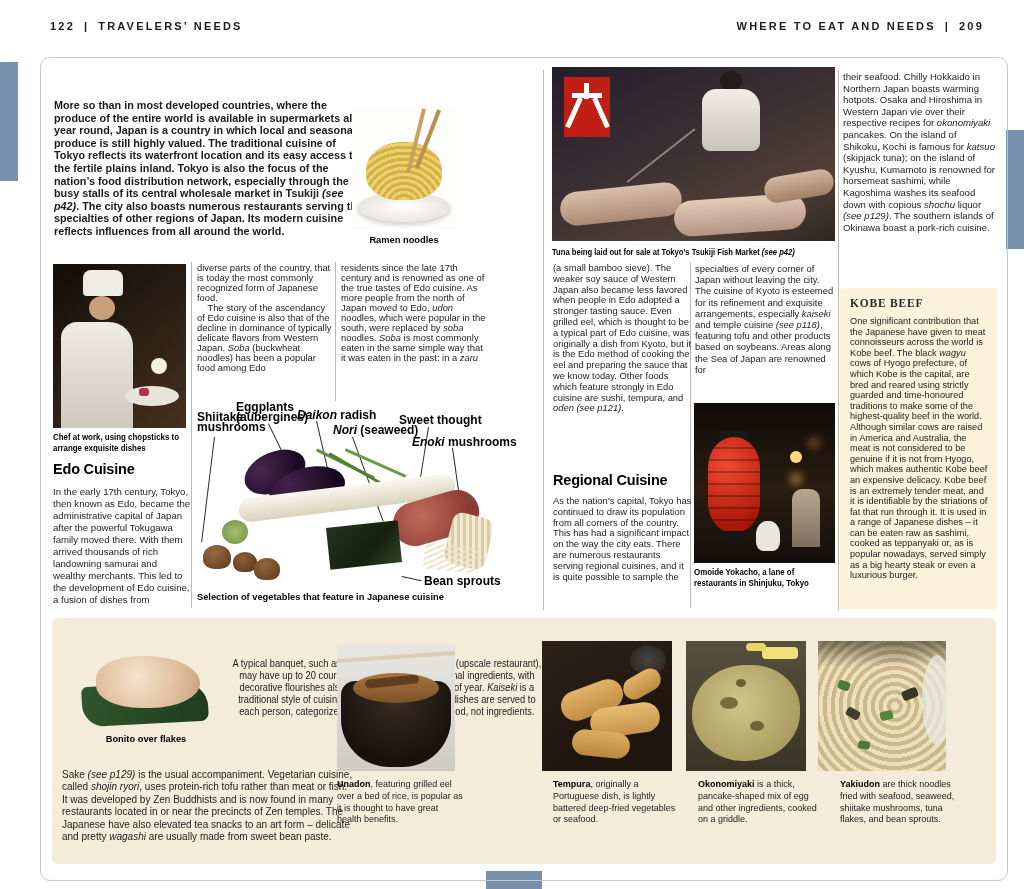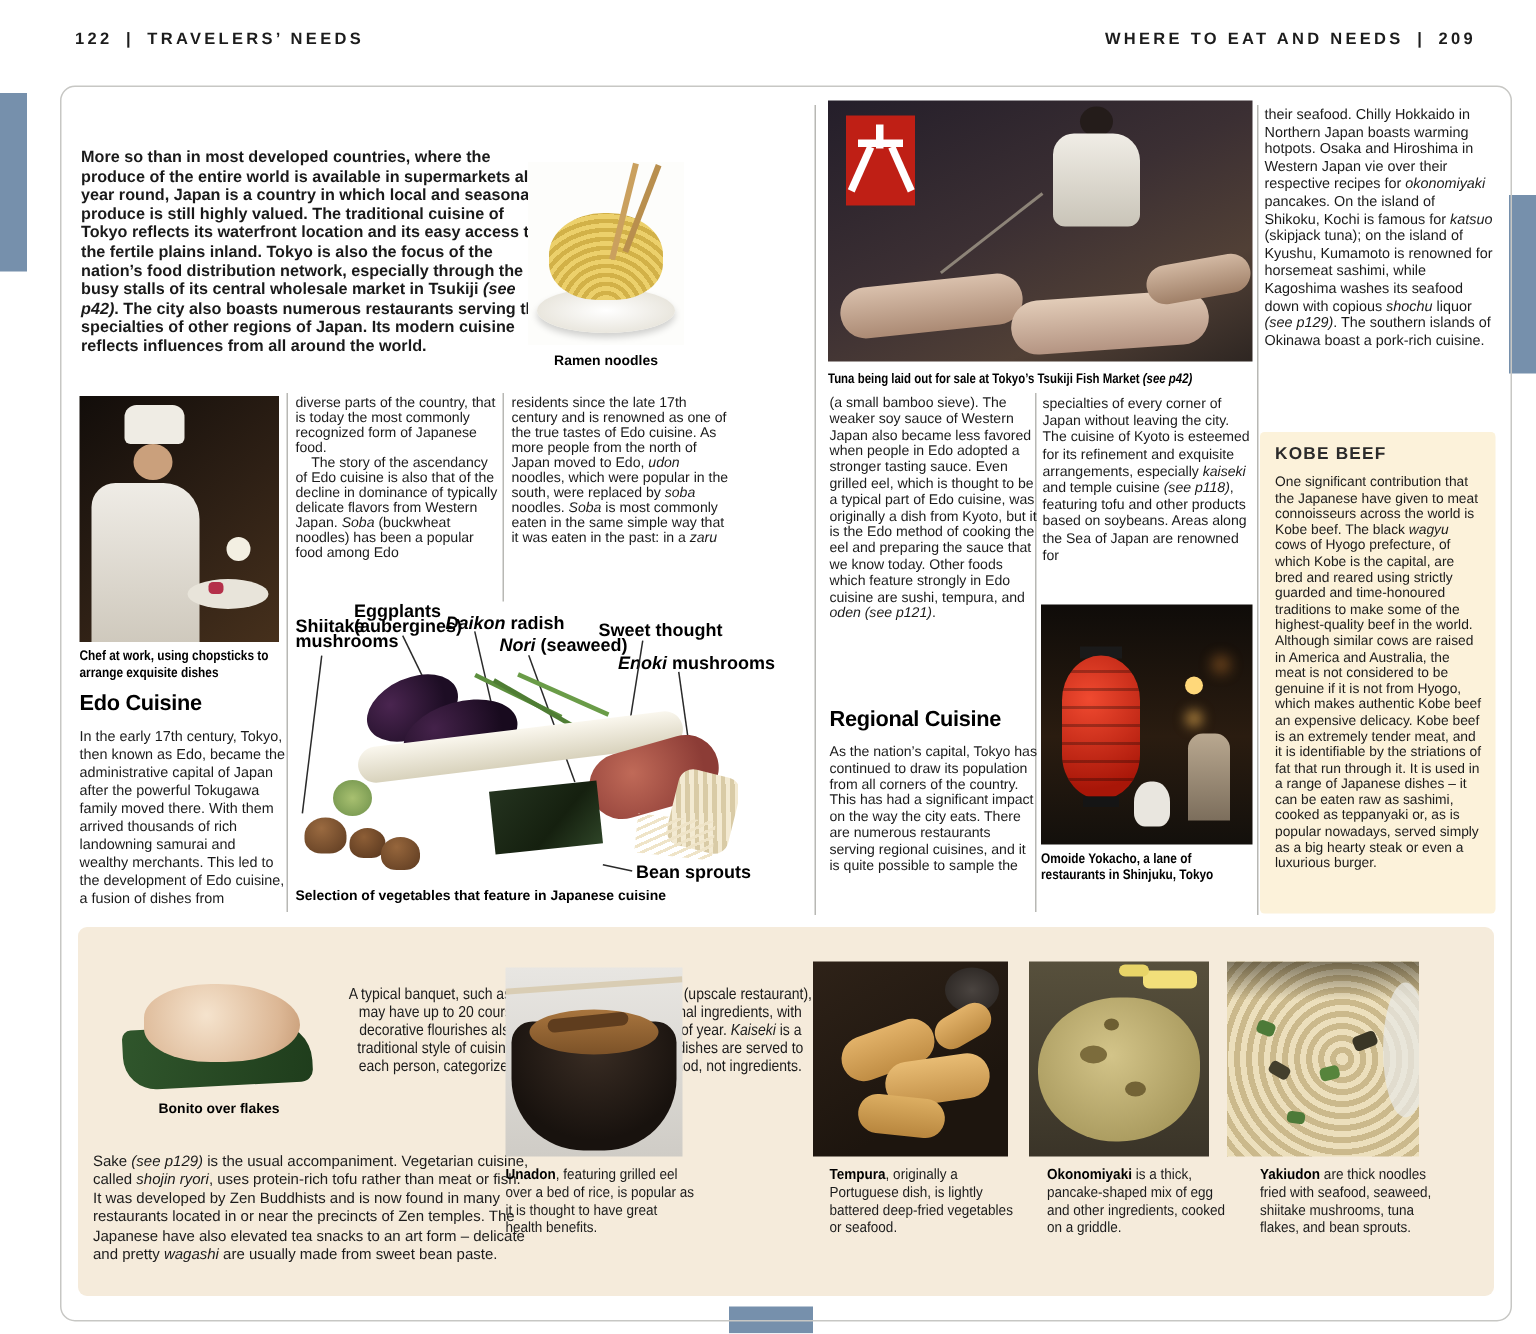--- a/index.html
+++ b/index.html
@@ -75,21 +75,21 @@
     <div class="shape" style="left:142px;top:62px;width:2px;height:86px;background:#8d8478;transform:rotate(52deg);transform-origin:top;"></div>
     <div class="shape" style="left:8px;top:120px;width:122px;height:34px;border-radius:17px;background:linear-gradient(#d9c0ac,#ab8a74);transform:rotate(-6deg);"></div>
     <div class="shape" style="left:122px;top:130px;width:132px;height:36px;border-radius:18px;background:linear-gradient(#e2ccb8,#b49482);transform:rotate(-4deg);"></div>
     <div class="shape" style="left:212px;top:106px;width:70px;height:26px;border-radius:13px;background:linear-gradient(#d2b8a2,#a08068);transform:rotate(-10deg);"></div>
   </div>
   <div class="cap sq" style="left:552px;top:247px;width:346px;">Tuna being laid out for sale at Tokyo’s Tsukiji Fish Market <i>(see p42)</i></div>
 
   <div class="body" style="left:843px;top:71px;width:152px;font-size:9.6px;line-height:11.6px;">their seafood. Chilly Hokkaido in Northern Japan boasts warming hotpots. Osaka and Hiroshima in Western Japan vie over their respective recipes for <i>okonomiyaki</i> pancakes. On the island of Shikoku, Kochi is famous for <i>katsuo</i> (skipjack tuna); on the island of Kyushu, Kumamoto is renowned for horsemeat sashimi, while Kagoshima washes its seafood down with copious <i>shochu</i> liquor <i>(see p129)</i>. The southern islands of Okinawa boast a pork-rich cuisine.</div>
 
   <div class="kobe-box" style="left:840px;top:288px;width:157px;height:321px;"></div>
-  <div class="kobe-h" style="left:850px;top:297px;">KOBE BEEF</div>
+  <div class="kobe-h" style="left:850px;top:297px;font-family:Liberation Serif, serif;">KOBE BEEF</div>
   <div class="body" style="left:850px;top:316px;width:138px;font-size:9.2px;line-height:10.6px;">One significant contribution that the Japanese have given to meat connoisseurs across the world is Kobe beef. The black <i>wagyu</i> cows of Hyogo prefecture, of which Kobe is the capital, are bred and reared using strictly guarded and time-honoured traditions to make some of the highest-quality beef in the world. Although similar cows are raised in America and Australia, the meat is not considered to be genuine if it is not from Hyogo, which makes authentic Kobe beef an expensive delicacy. Kobe beef is an extremely tender meat, and it is identifiable by the striations of fat that run through it. It is used in a range of Japanese dishes – it can be eaten raw as sashimi, cooked as teppanyaki or, as is popular nowadays, served simply as a big hearty steak or even a luxurious burger.</div>
 
   <div class="photo" style="left:53px;top:264px;width:133px;height:164px;background:linear-gradient(140deg,#120d0a,#2e2015 55%,#46301c);">
     <div class="shape" style="left:30px;top:6px;width:40px;height:26px;background:#efece4;border-radius:8px 8px 4px 4px;"></div>
     <div class="shape" style="left:36px;top:32px;width:26px;height:24px;background:#caa07c;border-radius:50%;"></div>
     <div class="shape" style="left:8px;top:58px;width:72px;height:106px;background:linear-gradient(#efece6,#cfc9bd);border-radius:16px 24px 0 0;"></div>
     <div class="shape" style="left:72px;top:122px;width:54px;height:20px;background:#e8e4da;border-radius:50%;"></div>
     <div class="shape" style="left:86px;top:124px;width:10px;height:8px;background:#b4304a;border-radius:3px;"></div>
     <div class="shape" style="left:98px;top:94px;width:16px;height:16px;background:#f3efe2;border-radius:50%;"></div>
   </div>

